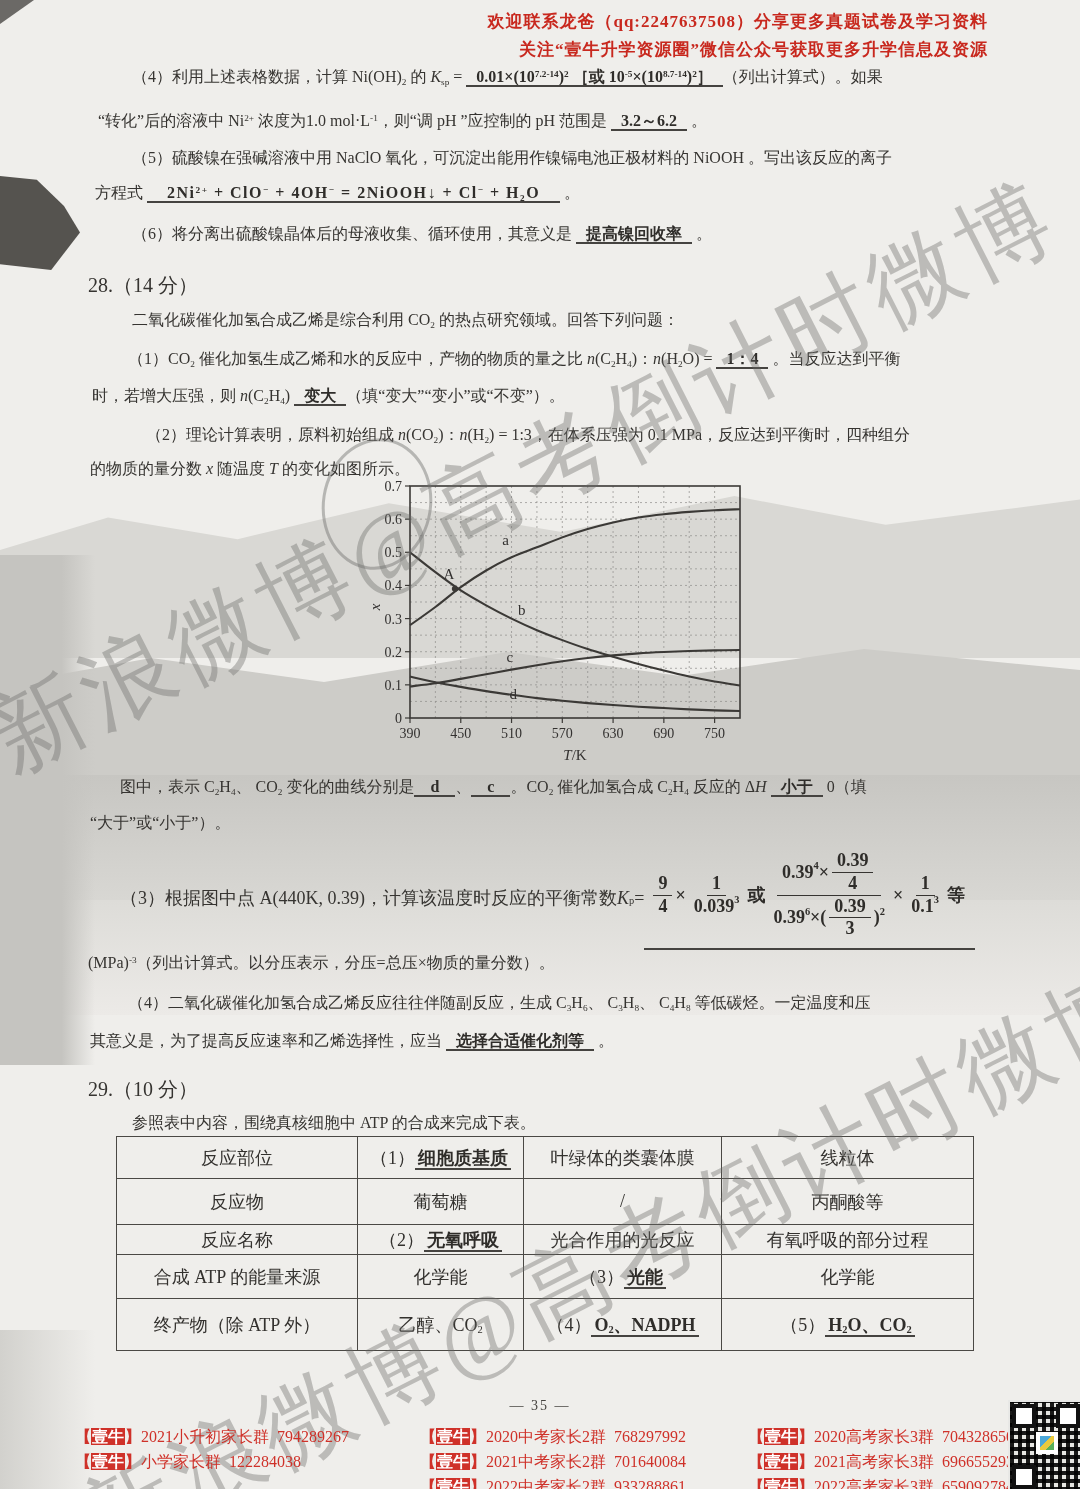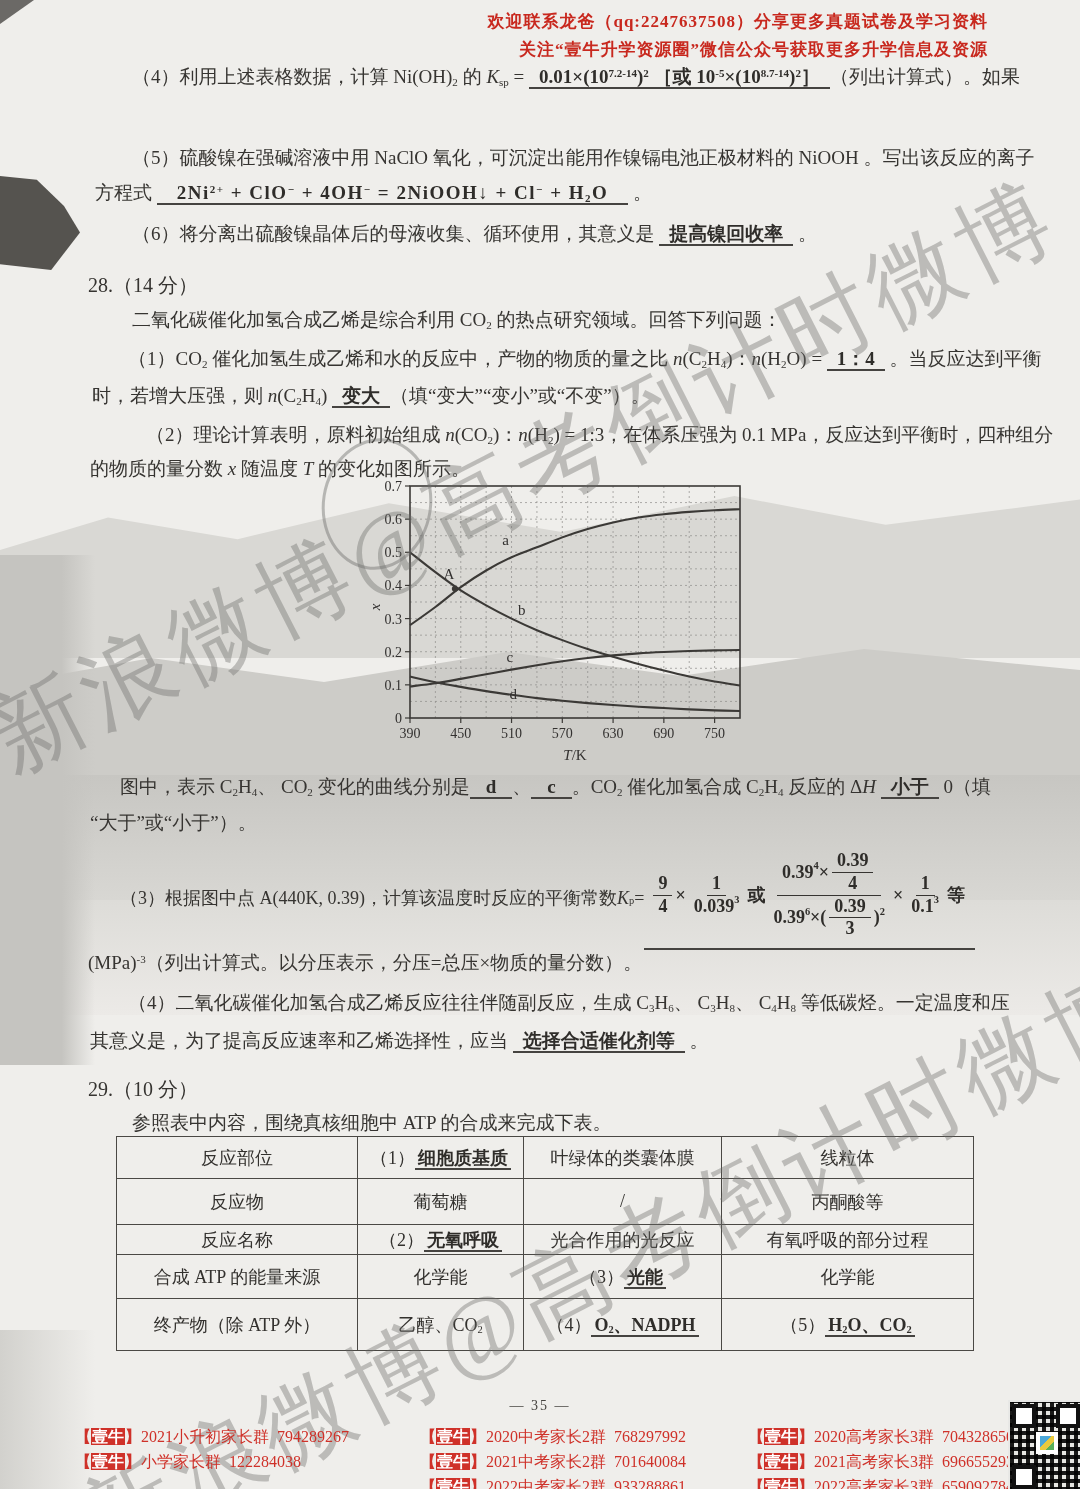--- a/index.html
+++ b/index.html
@@ -20,21 +20,21 @@
   
   .watermark{position:absolute;white-space:nowrap;font-size:92px;letter-spacing:7px;color:rgba(104,104,102,0.38);font-family:"Liberation Serif",serif;transform-origin:0 0;z-index:6;pointer-events:none;}
   .wm1{left:-30px;top:690px;transform:rotate(-27deg);}
   .wm2{left:60px;top:1475px;transform:rotate(-27deg);}
   .weibo-logo{position:absolute;left:322px;top:438px;width:104px;height:126px;border:3px solid rgba(112,112,110,.45);border-radius:50%;transform:rotate(9deg);z-index:6;}
 
   
   .red-header{position:absolute;width:988px;text-align:right;color:#c8281e;font-size:17px;font-weight:bold;letter-spacing:1px;z-index:5;}
   .hdr1{top:10px;} .hdr2{top:38px;}
 
-  .line{position:absolute;white-space:nowrap;font-size:19px;line-height:30px;color:#363431;z-index:5;}
+  .line{position:absolute;white-space:nowrap;font-size:16px;line-height:30px;color:#363431;z-index:5;}
   .heading{font-size:20px;}
 
   .sup{font-size:0.58em;position:relative;top:-0.55em;}
   .sub{font-size:0.58em;position:relative;top:0.28em;}
   .i{font-style:italic;}
   .ans{font-weight:700;border-bottom:2px solid #454340;padding:0 10px;color:#2f2d2a;}
   .blank{padding:0 16px;}
   .eq{letter-spacing:1.5px;padding:0 20px;text-align:right;}
 
   .frac{display:inline-flex;flex-direction:column;align-items:center;vertical-align:middle;line-height:1.2;margin:0 3px;text-align:center;}
@@ -89,20 +89,21 @@
   <div class="shade sh-bottom-left"></div>
 
   <div class="watermark wm1">新浪微博@高考倒计时微博</div>
   <div class="watermark wm2">新浪微博@高考倒计时微博</div>
   <div class="weibo-logo"></div>
 
   <div class="red-header hdr1">欢迎联系龙爸（qq:2247637508）分享更多真题试卷及学习资料</div>
   <div class="red-header hdr2">关注“壹牛升学资源圈”微信公众号获取更多升学信息及资源</div>
 
   <div class="line" style="left:132px;top:62px;"><span>（4）利用上述表格数据，计算 Ni(OH)</span><span class="sub">2</span><span> 的 </span><span class="i">K</span><span class="sub">sp</span><span> = </span><span class="ans"><span>0.01×(10</span><span class="sup">7.2-14</span><span>)</span><span class="sup">2</span><span> ［或 10</span><span class="sup">-5</span><span>×(10</span><span class="sup">8.7-14</span><span>)</span><span class="sup">2</span><span>］</span></span><span>（列出计算式）。如果</span></div>
+  <div class="line" style="left:98px;top:106px;"><span>“转化”后的溶液中 Ni</span><span class="sup">2+</span><span> 浓度为1.0 mol·L</span><span class="sup">-1</span><span>，则“调 pH ”应控制的 pH 范围是 </span><span class="ans"><span>3.2～6.2</span></span><span> 。</span></div>
   <div class="line" style="left:132px;top:143px;"><span>（5）硫酸镍在强碱溶液中用 NaClO 氧化，可沉淀出能用作镍镉电池正极材料的 NiOOH 。写出该反应的离子</span></div>
   <div class="line" style="left:95px;top:178px;"><span>方程式 </span><span class="ans eq"><span>2Ni</span><span class="sup">2+</span><span> + ClO</span><span class="sup">−</span><span> + 4OH</span><span class="sup">−</span><span> = 2NiOOH↓ + Cl</span><span class="sup">−</span><span> + H</span><span class="sub">2</span><span>O</span></span><span> 。</span></div>
   <div class="line" style="left:132px;top:219px;"><span>（6）将分离出硫酸镍晶体后的母液收集、循环使用，其意义是 </span><span class="ans"><span>提高镍回收率</span></span><span> 。</span></div>
 
   <div class="line heading" style="left:88px;top:270px;">28.（14 分）</div>
   <div class="line" style="left:132px;top:305px;"><span>二氧化碳催化加氢合成乙烯是综合利用 CO</span><span class="sub">2</span><span> 的热点研究领域。回答下列问题：</span></div>
   <div class="line" style="left:128px;top:344px;"><span>（1）CO</span><span class="sub">2</span><span> 催化加氢生成乙烯和水的反应中，产物的物质的量之比 </span><span class="i">n</span><span>(C</span><span class="sub">2</span><span>H</span><span class="sub">4</span><span>)：</span><span class="i">n</span><span>(H</span><span class="sub">2</span><span>O) = </span><span class="ans"><span>1：4</span></span><span> 。当反应达到平衡</span></div>
   <div class="line" style="left:92px;top:381px;"><span>时，若增大压强，则 </span><span class="i">n</span><span>(C</span><span class="sub">2</span><span>H</span><span class="sub">4</span><span>) </span><span class="ans"><span>变大</span></span><span>（填“变大”“变小”或“不变”）。</span></div>
   <div class="line" style="left:129px;top:420px;margin-left:17px;"><span>（2）理论计算表明，原料初始组成 </span><span class="i">n</span><span>(CO</span><span class="sub">2</span><span>)：</span><span class="i">n</span><span>(H</span><span class="sub">2</span><span>) = 1:3，在体系压强为 0.1 MPa，反应达到平衡时，四种组分</span></div>
   <div class="line" style="left:90px;top:454px;"><span>的物质的量分数 </span><span class="i">x</span><span> 随温度 </span><span class="i">T</span><span> 的变化如图所示。</span></div>

